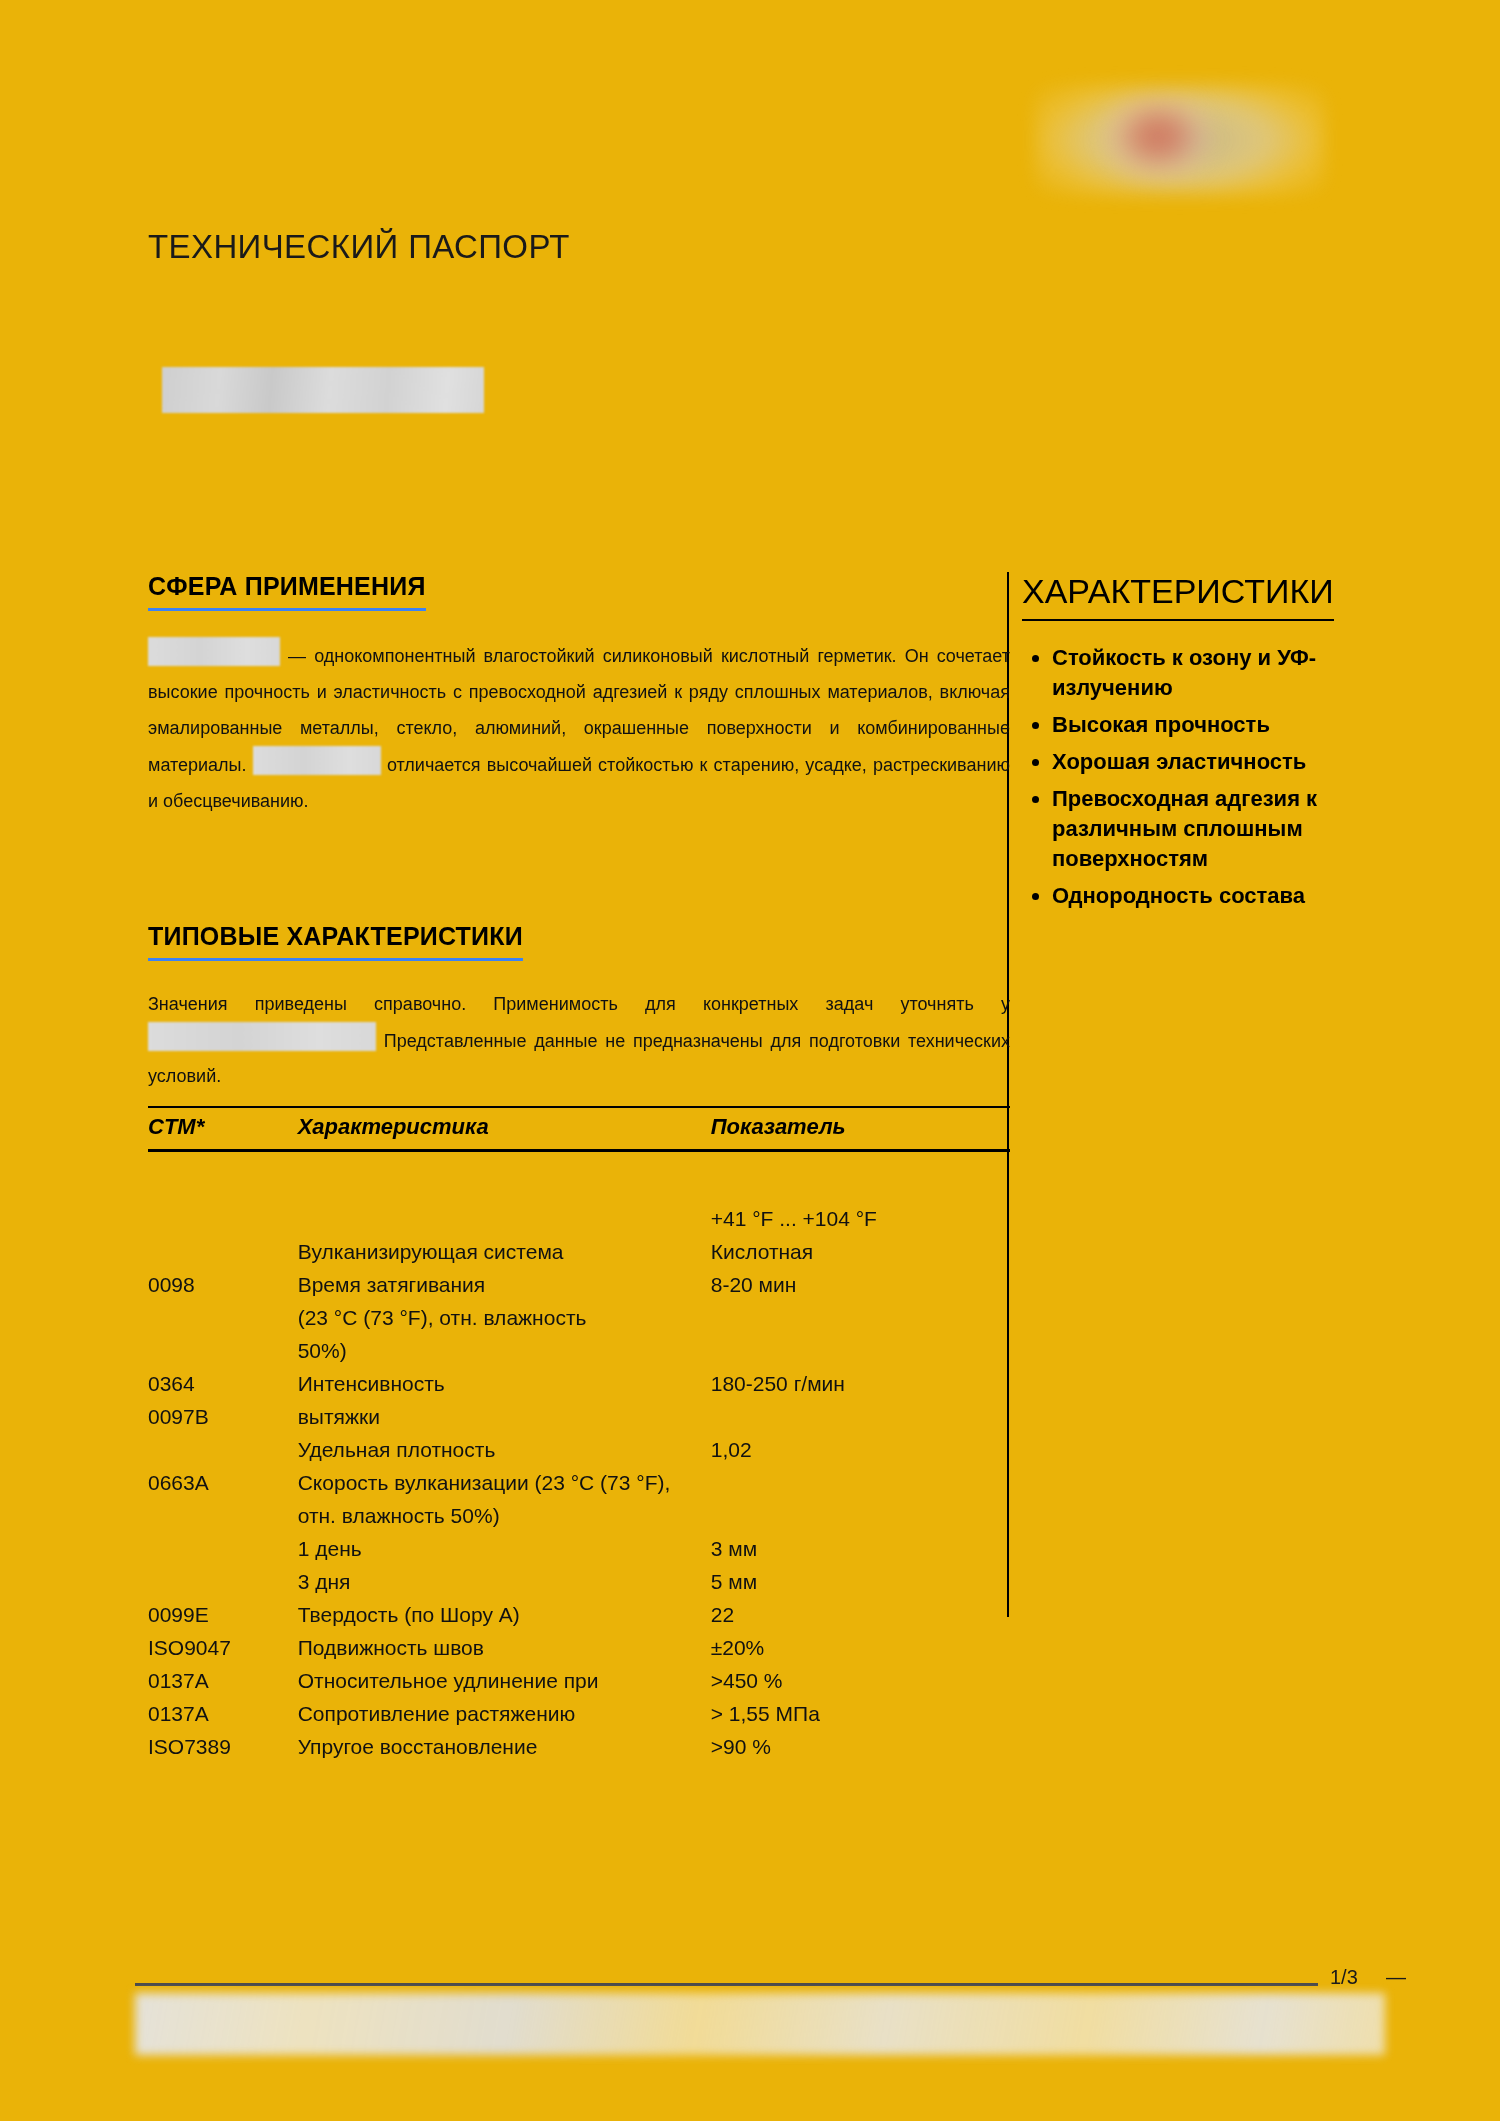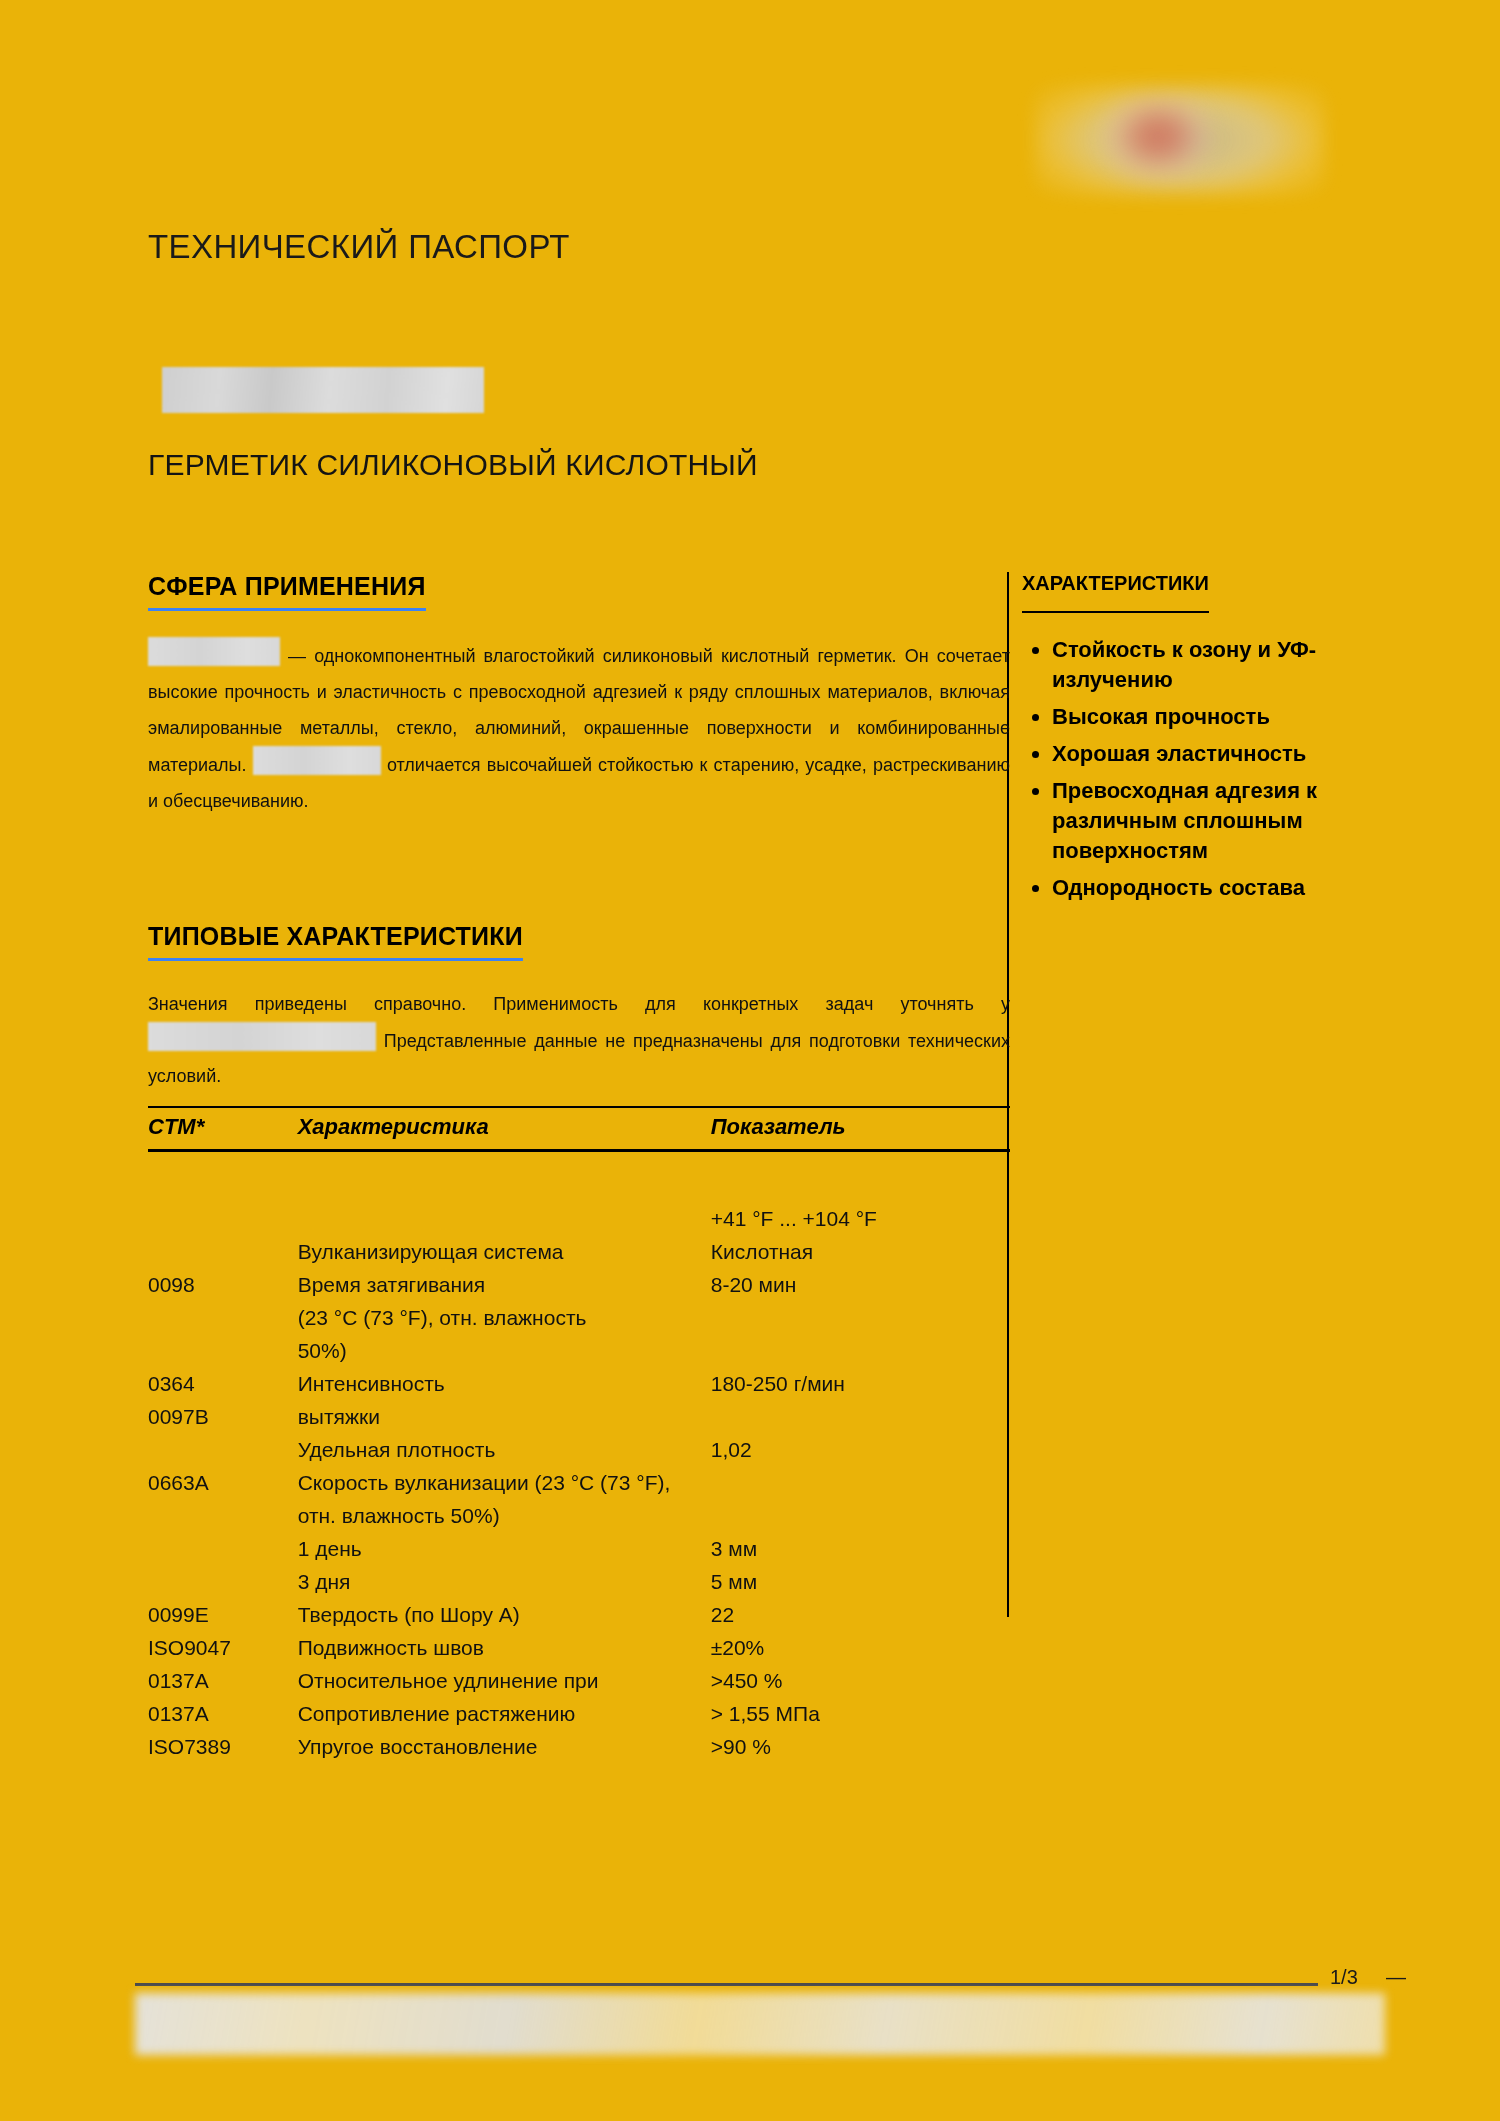--- a/index.html
+++ b/index.html
@@ -134,24 +134,24 @@
     vertical-align: -4px;
     background: linear-gradient(90deg,#dcdcdc 0%, #d4d4d4 40%, #dedede 75%, #d8d8d8 100%);
     filter: blur(0.8px);
   }
   .redact-brand-1 { width: 132px; height: 29px; }
   .redact-brand-2 { width: 128px; height: 29px; }
   .redact-contact { width: 228px; height: 29px; }
 
   
   h2.features-head {
-    font-size: 20px;
-    font-weight: bold;
+    font-size: 34px;
+    font-weight: normal;
     margin: 0 0 22px 0;
-    padding-bottom: 16px;
+    padding-bottom: 8px;
     border-bottom: 2px solid #000;
     display: inline-block;
   }
   ul.feature-list {
     margin: 0;
     padding-left: 30px;
     list-style: disc;
   }
   ul.feature-list li {
     font-size: 22px;
@@ -249,21 +249,20 @@
 
   <div class="logo-area">
     <div class="logo-blur-base"></div>
     <div class="logo-blur-red"></div>
   </div>
 
   <div class="doc-title">ТЕХНИЧЕСКИЙ ПАСПОРТ</div>
 
   <div class="brand-redaction"></div>
 
-  <div class="product-name">ГЕРМЕТИК СИЛИКОНОВЫЙ КИСЛОТНЫЙ</div>
 
   <div class="col-divider"></div>
 
   <div class="col-left">
     <h2 class="section-head">СФЕРА ПРИМЕНЕНИЯ</h2>
     <p class="body-par"><span class="inline-redaction redact-brand-1"></span> <span>— однокомпонентный влагостойкий силиконовый кислотный герметик. Он сочетает высокие прочность и эластичность с превосходной адгезией к ряду сплошных материалов, включая эмалированные металлы, стекло, алюминий, окрашенные поверхности и комбинированные материалы.</span> <span class="inline-redaction redact-brand-2"></span> <span>отличается высочайшей стойкостью к старению, усадке, растрескиванию и обесцвечиванию.</span></p>
   </div>
 
   <div class="col-right">
     <h2 class="features-head">ХАРАКТЕРИСТИКИ</h2>

